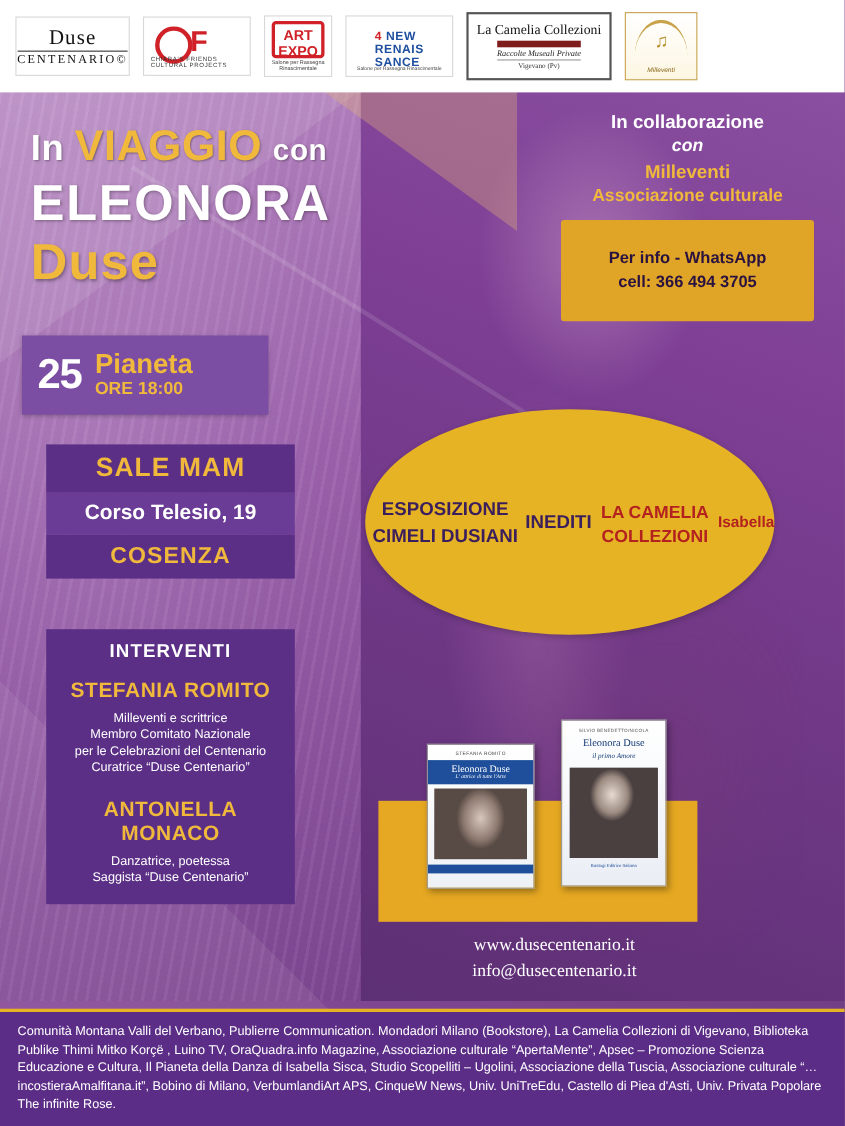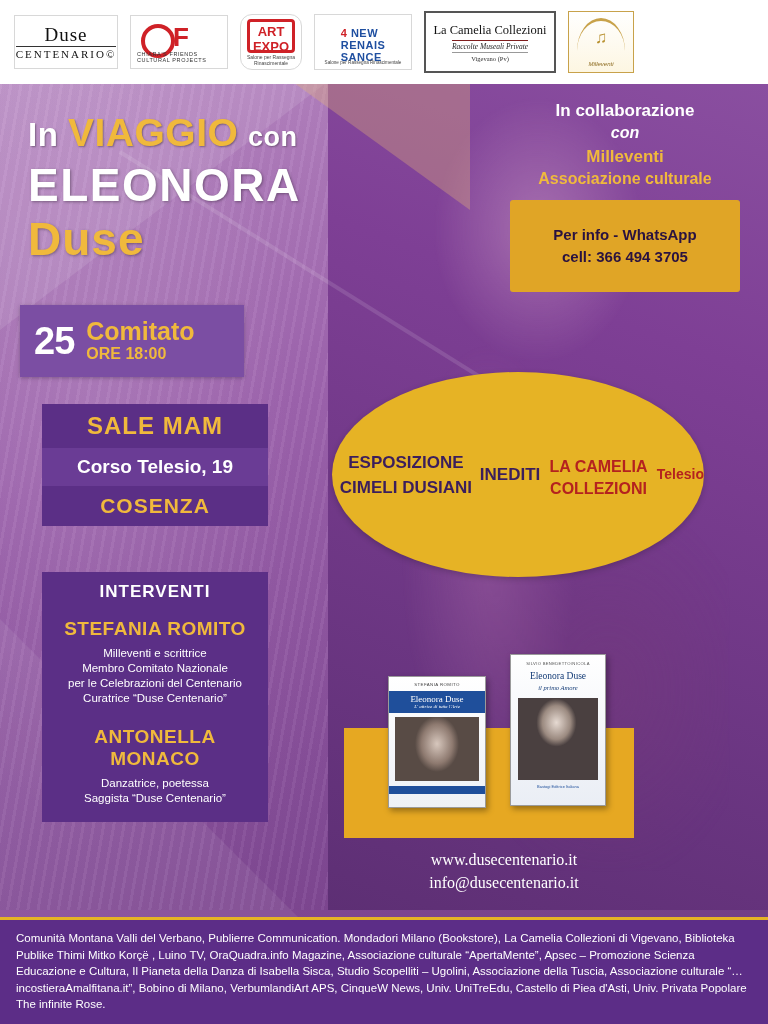--- a/index.html
+++ b/index.html
@@ -137,21 +137,21 @@
     color: #cf2127;
     font-family: "Liberation Sans", sans-serif;
   }
   .logo-of .sub {
     position: absolute;
     left: 6px; bottom: 5px;
     font-size: 5.5px;
     color: #333;
     letter-spacing: 0.6px;
   }
-  .logo-art { width: 62px; height: 56px; position: relative; border-radius: 12px; }
+  .logo-art { width: 62px; height: 56px; position: relative; }
   .logo-art .sq {
     position: absolute;
     left: 6px; top: 4px;
     width: 48px; height: 34px;
     border: 3px solid #cf2127;
     border-radius: 4px;
     color: #cf2127;
     font-size: 13px;
     font-weight: bold;
     text-align: center;
@@ -195,21 +195,21 @@
   .logo-cam .t {
     font-family: "Liberation Serif", serif;
     font-size: 12.5px;
     color: #111;
   }
   .logo-cam .s {
     font-family: "Liberation Serif", serif;
     font-size: 7.5px;
     font-style: italic;
     color: #222;
-    border-top: 1px solid #7f1d1d;
+    border-top: 6px solid #7f1d1d;
     border-bottom: 1px solid #999;
     margin-top: 2px;
     padding: 1px 0;
   }
   .logo-cam .s2 {
     font-family: "Liberation Serif", serif;
     font-size: 6.5px;
     color: #333;
     margin-top: 2px;
   }
@@ -644,21 +644,21 @@
     <div class="c4">Associazione culturale</div>
     <div class="whatsapp-box">
       <div>Per info - WhatsApp</div>
       <div>cell: 366 494 3705</div>
     </div>
   </div>
 
   <div class="date-box">
     <div class="day">25</div>
     <div class="dcol">
-      <div class="month">Comitato</div>
+      <div class="month">Pianeta</div>
       <div class="time">ORE 18:00</div>
     </div>
   </div>
 
   <div class="venue">
     <div class="venue-row">
       <div class="v1">SALE MAM</div>
     </div>
     <div class="venue-row alt">
       <div class="v2">Corso Telesio, 19</div>
@@ -685,21 +685,21 @@
       <div class="sp-name">ANTONELLA  MONACO</div>
       <div class="sp-role">Danzatrice, poetessa</div>
       <div class="sp-role">Saggista “Duse Centenario”</div>
     </div>
   </div>
 
   <div class="ellipse">
     <div class="e1">ESPOSIZIONE CIMELI DUSIANI</div>
     <div class="e1">INEDITI</div>
     <div class="e2">LA CAMELIA COLLEZIONI</div>
-    <div class="e3">Telesio</div>
+    <div class="e3">Isabella</div>
   </div>
 
   <div class="book-bg"></div>
 
   <div class="book book-1">
     <div class="bk-top">STEFANIA ROMITO</div>
     <div class="bk-band">
       <span>Eleonora Duse</span>
       <span class="s">L' attrice di tutte l'Arte</span>
     </div>

